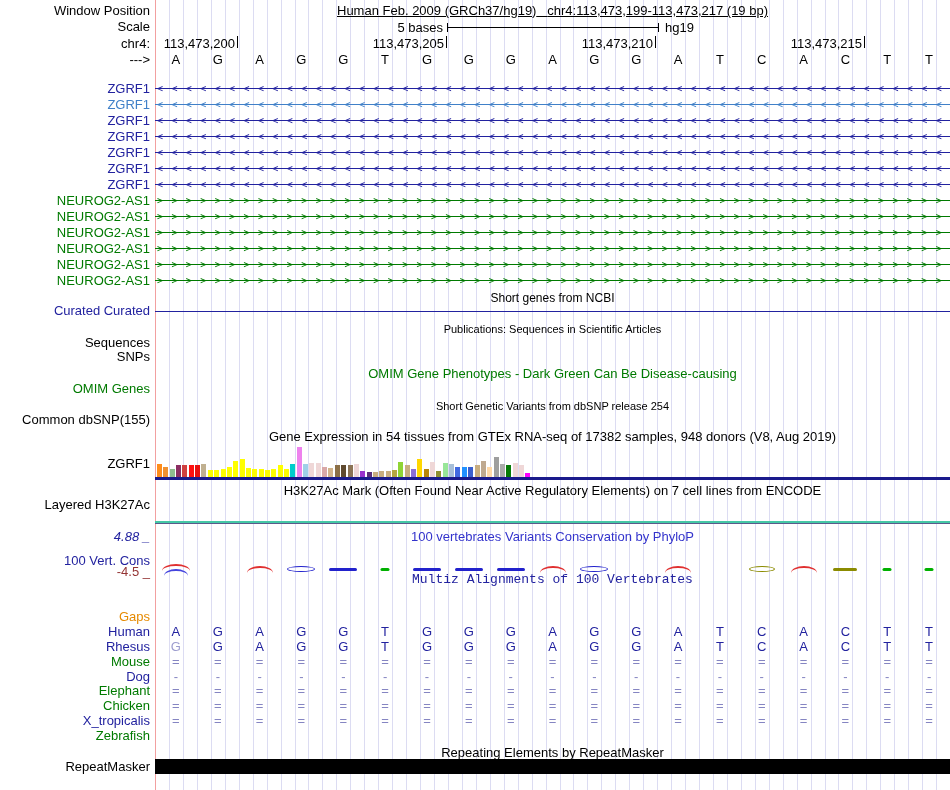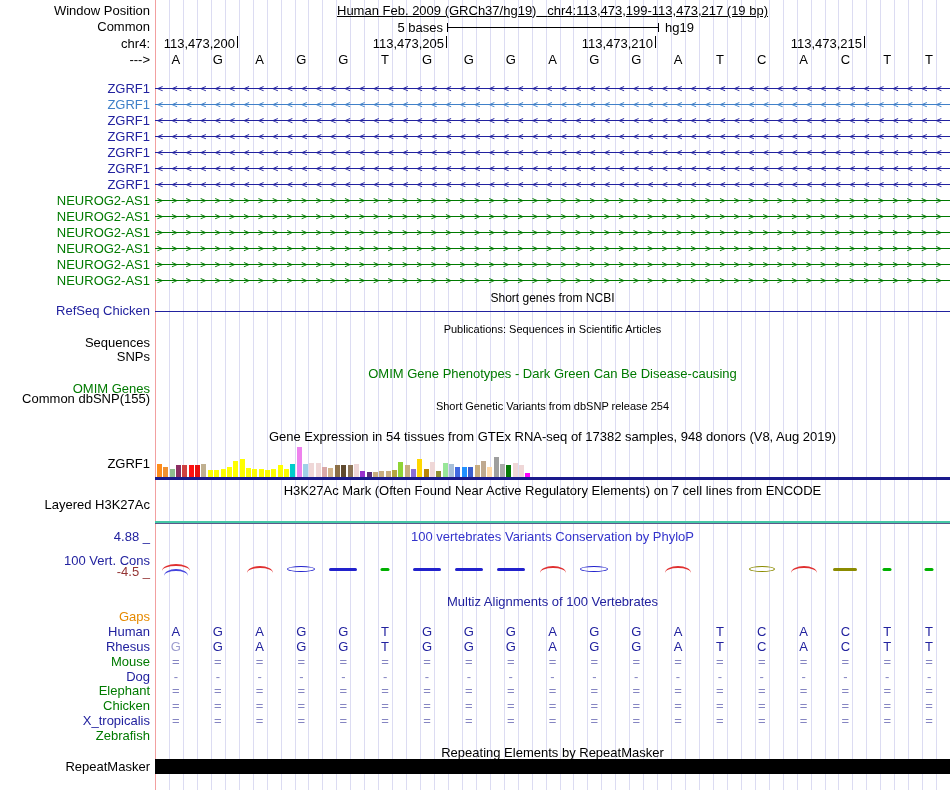--- a/index.html
+++ b/index.html
@@ -105,21 +105,21 @@
       <div class="gridline" style="left: 922.1px;"></div>
       <div class="gridline" style="left: 936.1px;"></div>
       <div class="pinkline" style="left: 155px;"></div>
     </div>
 
   <div class="leftlab" style="top:4px;">Window Position</div>
   <div class="ctitle" style="top:4px;text-decoration:underline;">
     <span>Human Feb. 2009 (GRCh37/hg19)</span>&nbsp;&nbsp;&nbsp;<span>chr4:113,473,199-113,473,217 (19 bp)</span>
   </div>
 
-  <div class="leftlab" style="top:20px;">Common</div>
+  <div class="leftlab" style="top:20px;">Scale</div>
   <div class="abs" style="top:20px;left:380px;width:63px;text-align:right;font-size:13px;">5 bases</div>
   <div class="scaleline" style="top:27px;left:447px;width:211px;"></div>
   <div class="scaletick" style="top:23px;left:447px;"></div>
   <div class="scaletick" style="top:23px;left:658px;"></div>
   <div class="abs" style="top:20px;left:665px;font-size:13px;">hg19</div>
 
   <div class="leftlab" style="top:37px;">chr4:</div>
   <div id="positions">
       <div class="postick" style="left: 237px; top: 36px;"></div>
       <div class="posnum" style="left: 235px; top: 37px;">113,473,200</div>
@@ -218,32 +218,32 @@
         <div class="hline" style="background: rgb(0, 122, 0);"></div>
         <div class="arrows" style="color: rgb(0, 122, 0);">&gt;&gt;&gt;&gt;&gt;&gt;&gt;&gt;&gt;&gt;&gt;&gt;&gt;&gt;&gt;&gt;&gt;&gt;&gt;&gt;&gt;&gt;&gt;&gt;&gt;&gt;&gt;&gt;&gt;&gt;&gt;&gt;&gt;&gt;&gt;&gt;&gt;&gt;&gt;&gt;&gt;&gt;&gt;&gt;&gt;&gt;&gt;&gt;&gt;&gt;&gt;&gt;&gt;&gt;&gt;&gt;&gt;</div>
       </div>
       <div class="generow" style="top: 275px;">
         <div class="hline" style="background: rgb(0, 122, 0);"></div>
         <div class="arrows" style="color: rgb(0, 122, 0);">&gt;&gt;&gt;&gt;&gt;&gt;&gt;&gt;&gt;&gt;&gt;&gt;&gt;&gt;&gt;&gt;&gt;&gt;&gt;&gt;&gt;&gt;&gt;&gt;&gt;&gt;&gt;&gt;&gt;&gt;&gt;&gt;&gt;&gt;&gt;&gt;&gt;&gt;&gt;&gt;&gt;&gt;&gt;&gt;&gt;&gt;&gt;&gt;&gt;&gt;&gt;&gt;&gt;&gt;&gt;&gt;&gt;</div>
       </div>
     </div>
 
   <div class="ctitle mid" style="top:291px;">Short genes from NCBI</div>
-  <div class="leftlab" style="top:304px;color:#22229f;">RefSeq Chicken</div>
+  <div class="leftlab" style="top:304px;color:#22229f;">Curated Curated</div>
   <div class="fullbar" style="top:311px;height:1px;background:#22229f;"></div>
 
   <div class="ctitle small" style="top:322px;">Publications: Sequences in Scientific Articles</div>
   <div class="leftlab" style="top:336px;">Sequences</div>
   <div class="leftlab" style="top:350px;">SNPs</div>
 
   <div class="ctitle" style="top:367px;color:#007a00;">OMIM Gene Phenotypes - Dark Green Can Be Disease-causing</div>
   <div class="leftlab" style="top:382px;color:#007a00;">OMIM Genes</div>
 
   <div class="ctitle small" style="top:399px;">Short Genetic Variants from dbSNP release 254</div>
-  <div class="leftlab" style="top:392px;">Common dbSNP(155)</div>
+  <div class="leftlab" style="top:413px;">Common dbSNP(155)</div>
 
   <div class="ctitle" style="top:430px;">Gene Expression in 54 tissues from GTEx RNA-seq of 17382 samples, 948 donors (V8, Aug 2019)</div>
   <div class="leftlab" style="top:457px;">ZGRF1</div>
   <div id="gtexbars">
       <div class="gtexbar" style="left: 157px; top: 464px; height: 13px; background: rgb(255, 140, 26);"></div>
       <div class="gtexbar" style="left: 163.3px; top: 467px; height: 10px; background: rgb(240, 144, 48);"></div>
       <div class="gtexbar" style="left: 169.7px; top: 469px; height: 8px; background: rgb(143, 188, 143);"></div>
       <div class="gtexbar" style="left: 176.1px; top: 465px; height: 12px; background: rgb(139, 46, 98);"></div>
       <div class="gtexbar" style="left: 182.4px; top: 465px; height: 12px; background: rgb(208, 64, 64);"></div>
       <div class="gtexbar" style="left: 188.8px; top: 465px; height: 12px; background: rgb(255, 16, 16);"></div>
@@ -302,21 +302,21 @@
       <div class="gtexbar" style="left: 525.3px; top: 473px; height: 4px; background: rgb(255, 0, 255);"></div>
     </div>
   <div class="fullbar" style="top:477px;height:3px;background:#1a1a8c;"></div>
 
   <div class="ctitle" style="top:484px;">H3K27Ac Mark (Often Found Near Active Regulatory Elements) on 7 cell lines from ENCODE</div>
   <div class="leftlab" style="top:498px;">Layered H3K27Ac</div>
   <div class="fullbar" style="top:521px;height:2px;background:#45c8a5;"></div>
   <div class="fullbar" style="top:523px;height:1px;background:#5a5a8c;"></div>
 
   <div class="ctitle" style="top:530px;color:#3333cc;">100 vertebrates Variants Conservation by PhyloP</div>
-  <div class="leftlab" style="top:530px;color:#22229f;">4.88 _</div>
+  <div class="leftlab" style="top:530px;color:#22229f;font-style:italic;">4.88 _</div>
   <div class="leftlab" style="top:554px;color:#22229f;">100 Vert. Cons</div>
   <div class="leftlab" style="top:565px;color:#943434;">-4.5 _</div>
   <div id="consshapes">
       <div class="consshape" style="left: 175.9px; top: 564px; width: 28px; height: 5px; border-top: 2px solid rgb(224, 48, 48); border-radius: 50% 50% 0px 0px / 100% 100% 0px 0px;"></div>
       <div class="consshape" style="left: 175.9px; top: 569px; width: 24px; height: 5px; border-top: 2px solid rgb(68, 68, 221); border-radius: 50% 50% 0px 0px / 100% 100% 0px 0px;"></div>
       <div class="consshape" style="left: 259.6px; top: 566px; width: 26px; height: 5px; border-top: 2px solid rgb(224, 48, 48); border-radius: 50% 50% 0px 0px / 100% 100% 0px 0px;"></div>
       <div class="consshape" style="left: 301.4px; top: 566px; width: 28px; height: 6px; border: 1.5px solid rgb(34, 34, 204); border-radius: 50%; box-sizing: border-box;"></div>
       <div class="consshape" style="left: 343.3px; top: 568px; width: 28px; height: 2.5px; background: rgb(34, 34, 204); border-radius: 2px;"></div>
       <div class="consshape" style="left: 385.1px; top: 568px; width: 9px; height: 2.5px; background: rgb(0, 176, 0); border-radius: 2px;"></div>
       <div class="consshape" style="left: 427px; top: 568px; width: 28px; height: 2.5px; background: rgb(34, 34, 204); border-radius: 2px;"></div>
@@ -325,21 +325,21 @@
       <div class="consshape" style="left: 552.5px; top: 566px; width: 26px; height: 5px; border-top: 2px solid rgb(224, 48, 48); border-radius: 50% 50% 0px 0px / 100% 100% 0px 0px;"></div>
       <div class="consshape" style="left: 594.3px; top: 566px; width: 28px; height: 6px; border: 1.5px solid rgb(34, 34, 204); border-radius: 50%; box-sizing: border-box;"></div>
       <div class="consshape" style="left: 678px; top: 566px; width: 26px; height: 5px; border-top: 2px solid rgb(224, 48, 48); border-radius: 50% 50% 0px 0px / 100% 100% 0px 0px;"></div>
       <div class="consshape" style="left: 761.7px; top: 566px; width: 26px; height: 6px; border: 1.5px solid rgb(139, 139, 0); border-radius: 50%; box-sizing: border-box;"></div>
       <div class="consshape" style="left: 803.6px; top: 566px; width: 26px; height: 5px; border-top: 2px solid rgb(224, 48, 48); border-radius: 50% 50% 0px 0px / 100% 100% 0px 0px;"></div>
       <div class="consshape" style="left: 845.4px; top: 568px; width: 24px; height: 2.5px; background: rgb(139, 139, 0); border-radius: 2px;"></div>
       <div class="consshape" style="left: 887.2px; top: 568px; width: 9px; height: 2.5px; background: rgb(0, 176, 0); border-radius: 2px;"></div>
       <div class="consshape" style="left: 929.1px; top: 568px; width: 9px; height: 2.5px; background: rgb(0, 176, 0); border-radius: 2px;"></div>
     </div>
 
-  <div class="ctitle" style="top:595px;color:#22229f;">Multiz Alignments of 100 Vertebrates</div>
+  <div class="ctitle" style="top:573px;color:#22229f;font-family:Liberation Mono, monospace;">Multiz Alignments of 100 Vertebrates</div>
   <div id="multizrows">
       <div class="leftlab" style="top: 610px; color: rgb(230, 138, 0);">Gaps</div>
       <div class="leftlab" style="top: 625px; color: rgb(34, 34, 159);">Human</div>
       <div class="baseletter" style="left: 175.9px; top: 625px; color: rgb(34, 34, 159);">A</div>
       <div class="baseletter" style="left: 217.8px; top: 625px; color: rgb(34, 34, 159);">G</div>
       <div class="baseletter" style="left: 259.6px; top: 625px; color: rgb(34, 34, 159);">A</div>
       <div class="baseletter" style="left: 301.4px; top: 625px; color: rgb(34, 34, 159);">G</div>
       <div class="baseletter" style="left: 343.3px; top: 625px; color: rgb(34, 34, 159);">G</div>
       <div class="baseletter" style="left: 385.1px; top: 625px; color: rgb(34, 34, 159);">T</div>
       <div class="baseletter" style="left: 427px; top: 625px; color: rgb(34, 34, 159);">G</div>

